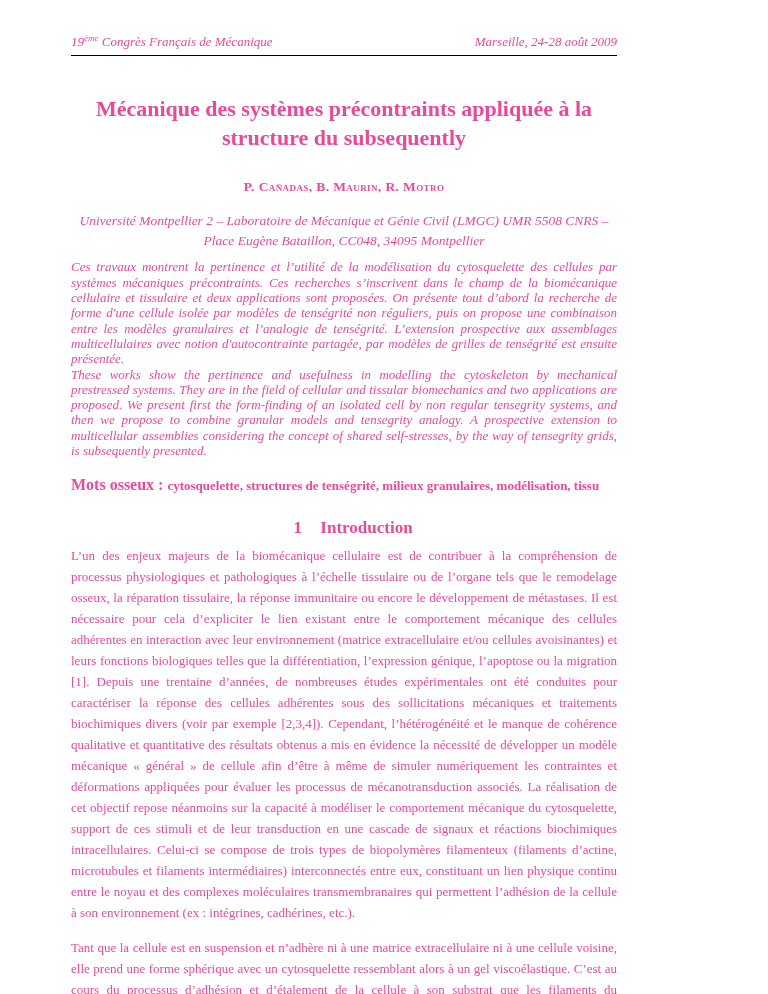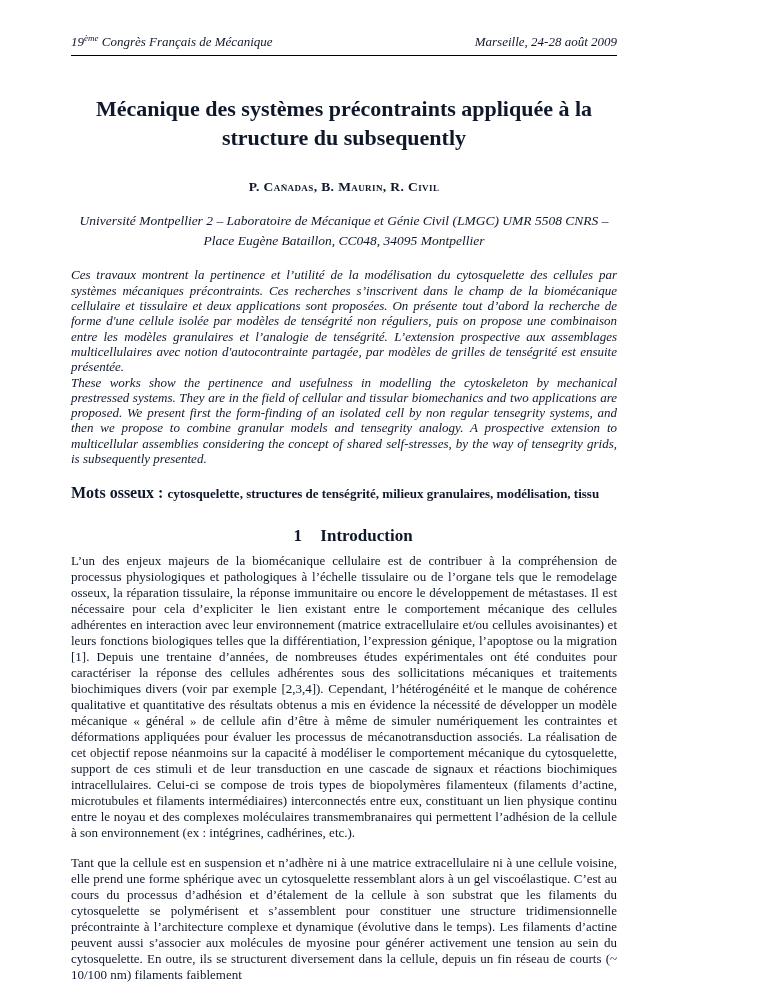--- a/index.html
+++ b/index.html
@@ -7,21 +7,21 @@
     padding: 0;
     background: #ffffff;
   }
   .sheet {
     position: relative;
     width: 688px;
     height: 994px;
     box-sizing: border-box;
     padding: 34px 71px 0 71px;
     background: #ffffff;
-    color: #0f172a;
+    color: #ec4899;
     font-family: "Liberation Serif", serif;
     overflow: hidden;
   }
   
   .running-head {
     display: flex;
     justify-content: space-between;
     align-items: baseline;
     font-style: italic;
     font-size: 13px;
@@ -46,21 +46,21 @@
   }
   .authors {
     margin: 26px 0 0 0;
     text-align: center;
     font-size: 13.5px;
     font-weight: bold;
     font-variant: small-caps;
     letter-spacing: 0.4px;
   }
   .affiliation {
-    margin: 16px auto 16px auto;
+    margin: 16px auto 8px auto;
     max-width: 606px;
     text-align: center;
     font-style: italic;
     font-size: 13.5px;
     line-height: 1.5;
   }
   
   h2.block-head {
     margin: 20px 0 6px 0;
     font-size: 17px;
@@ -95,21 +95,21 @@
     text-align: center;
   }
   .sec-num {
     display: inline-block;
     min-width: 45px;
   }
   
   .body-text {
     margin: 0 0 14px 0;
     font-size: 13px;
-    line-height: 16px;
+    line-height: 21px;
     text-align: justify;
   }
   .page-number {
     text-align: center;
     font-size: 13px;
     margin-top: 0;
   }
 </style>
 </head>
 <body>
@@ -118,21 +118,21 @@
 
   <header class="running-head">
     <span class="rh-left"><span>19</span><sup>ème</sup><span> Congrès Français de Mécanique</span></span>
     <span class="rh-right">Marseille, 24-28 août 2009</span>
   </header>
 
   <hr class="head-rule">
 
   <h1 class="title">Mécanique des systèmes précontraints appliquée à la structure du subsequently</h1>
 
-  <p class="authors">P. Cañadas, B. Maurin, R. Civil</p>
+  <p class="authors">P. Cañadas, B. Maurin, R. Motro</p>
 
   <p class="affiliation">Université Montpellier 2 – Laboratoire de Mécanique et Génie Civil (LMGC) UMR 5508 CNRS – Place Eugène Bataillon, CC048, 34095 Montpellier</p>
 
   <p class="abstract-text">Ces travaux montrent la pertinence et l’utilité de la modélisation du cytosquelette des cellules par systèmes mécaniques précontraints. Ces recherches s’inscrivent dans le champ de la biomécanique cellulaire et tissulaire et deux applications sont proposées. On présente tout d’abord la recherche de forme d'une cellule isolée par modèles de tenségrité non réguliers, puis on propose une combinaison entre les modèles granulaires et l’analogie de tenségrité. L’extension prospective aux assemblages multicellulaires avec notion d'autocontrainte partagée, par modèles de grilles de tenségrité est ensuite présentée.</p>
 
   <p class="abstract-text">These works show the pertinence and usefulness in modelling the cytoskeleton by mechanical prestressed systems. They are in the field of cellular and tissular biomechanics and two applications are proposed. We present first the form-finding of an isolated cell by non regular tensegrity systems, and then we propose to combine granular models and tensegrity analogy. A prospective extension to multicellular assemblies considering the concept of shared self-stresses, by the way of tensegrity grids, is subsequently presented.</p>
 
   <p class="keywords">
     <span class="kw-label">Mots osseux :</span>
     <span class="kw-text">cytosquelette, structures de tenségrité, milieux granulaires, modélisation, tissu</span>

